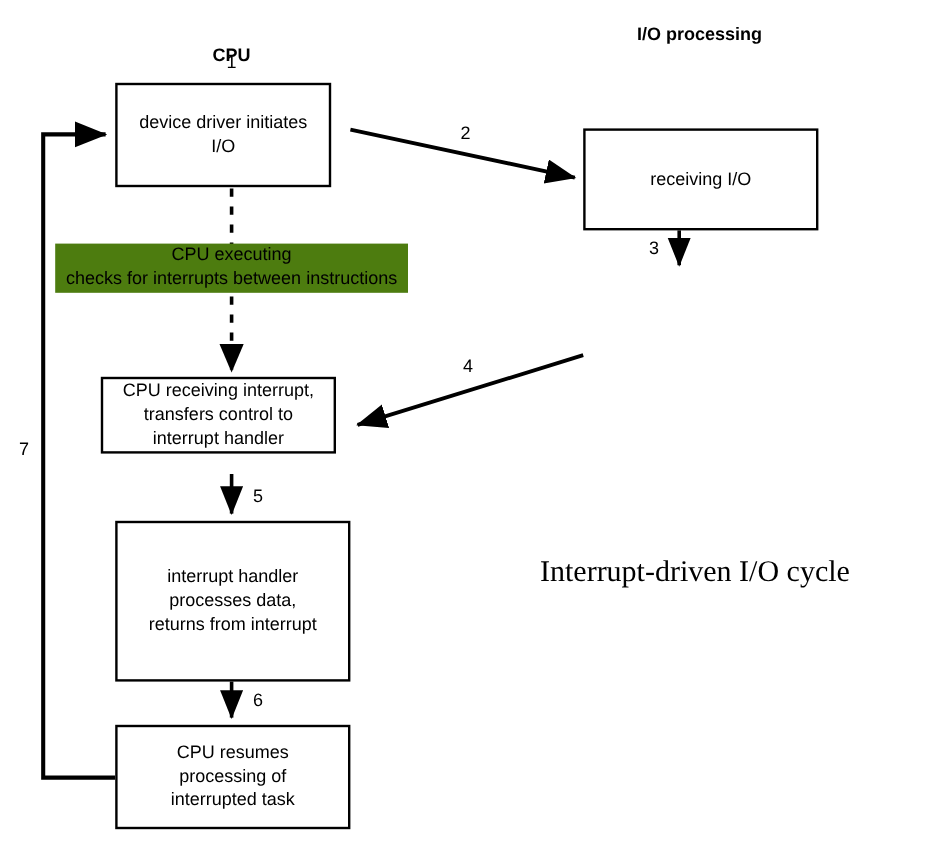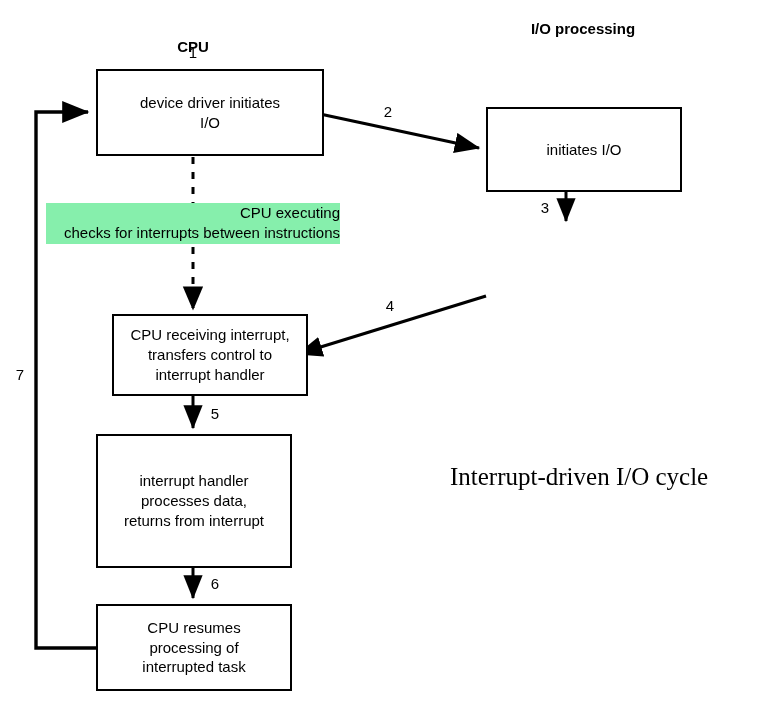--- a/index.html
+++ b/index.html
@@ -64,24 +64,24 @@
     font-size: 15px;
     text-align: center;
     white-space: nowrap;
     color: #000000;
   }
   .free-text {
     position: absolute;
     font-family: "Liberation Sans", sans-serif;
     font-size: 15px;
     line-height: 1.35;
-    text-align: right;
+    text-align: center;
     white-space: pre-line;
     color: #000000;
-    background: #86efac;
+    background: #4d7c0f;
   }
   .caption {
     position: absolute;
     font-family: "Liberation Serif", serif;
     font-size: 25px;
     white-space: nowrap;
     color: #000000;
   }
 </style>
 </head>
@@ -142,31 +142,31 @@
 
   <div class="step-label" style="left:200px; top:405px; width:30px;">5</div>
 
   <div class="step-label" style="left:200px; top:575px; width:30px;">6</div>
 
   <div class="step-label" style="left:8px; top:366px; width:24px;">7</div>
 
   <div class="free-text" style="left:46px; top:203px; width:294px;">CPU executing
 checks for interrupts between instructions</div>
 
-  <div class="node-box" style="left:96px; top:69px; width:228px; height:87px;">
+  <div class="node-box" style="left:96px; top:69px; width:180px; height:87px;">
     <span class="node-text">device driver initiates
 I/O</span>
   </div>
 
   <div class="node-box" style="left:486px; top:107px; width:196px; height:85px;">
-    <span class="node-text">initiates I/O</span>
+    <span class="node-text">receiving I/O</span>
   </div>
 
 
-  <div class="node-box" style="left:112px; top:314px; width:196px; height:82px;">
+  <div class="node-box" style="left:84px; top:314px; width:196px; height:64px;">
     <span class="node-text">CPU receiving interrupt,
 transfers control to
 interrupt handler</span>
   </div>
 
   <div class="node-box" style="left:96px; top:434px; width:196px; height:134px;">
     <span class="node-text">interrupt handler
 processes data,
 returns from interrupt</span>
   </div>

